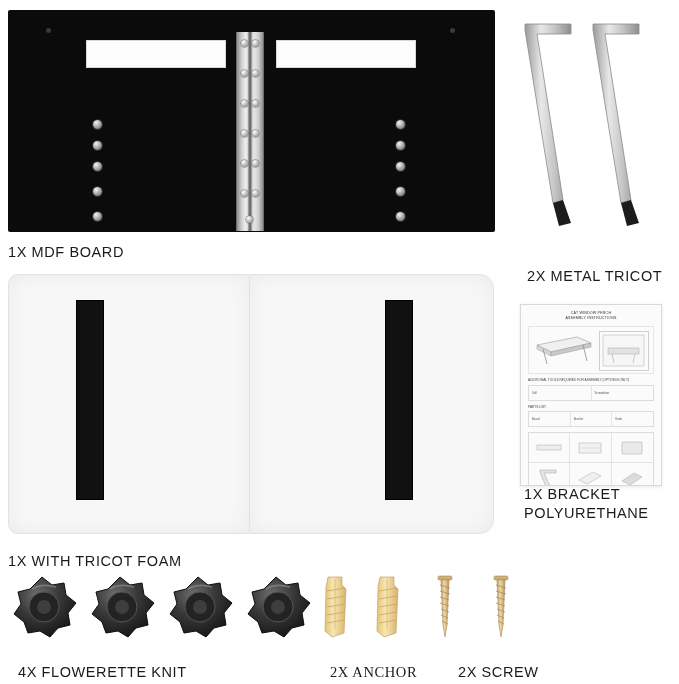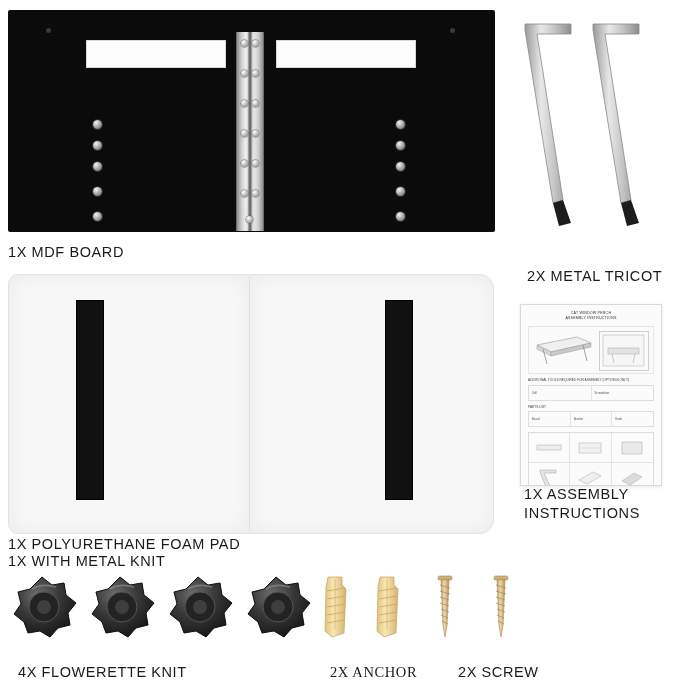--- a/index.html
+++ b/index.html
@@ -279,22 +279,21 @@
 
   <div class="lbl" style="left:527px; top:268px;">2X METAL TRICOT</div>
 
   <div id="foam-pad">
     <div class="foam-half" id="foam-left"></div>
     <div class="foam-half" id="foam-right"></div>
     <div class="velcro" id="velcro-left"></div>
     <div class="velcro" id="velcro-right"></div>
   </div>
 
-  <div class="lbl" style="left:8px; top:536px;">1X POLYURETHANE FOAM PAD</div>
-  <div class="lbl" style="left:8px; top:553px;">1X WITH METAL KNIT</div>
+  <div class="lbl" style="left:8px; top:553px;">1X WITH TRICOT FOAM</div>
 
   <div id="instructions-sheet">
     <div class="ins-title">CAT WINDOW PERCH</div>
     <div class="ins-title" style="margin-top:0;">ASSEMBLY INSTRUCTIONS</div>
 
     <div class="ins-hero">
       <div class="ins-hero-left">
         <svg width="62" height="34" viewBox="0 0 62 34">
           <path d="M4,12 L44,4 L58,10 L18,19 Z" fill="#f0f0f0" stroke="#9a9a9a" stroke-width="0.6"></path>
           <path d="M4,12 L4,16 L18,23 L18,19 Z" fill="#d8d8d8" stroke="#9a9a9a" stroke-width="0.5"></path>
@@ -353,22 +352,22 @@
           </svg>
       </div>
       <div>
         <svg class="ins-shape" width="30" height="20" viewBox="0 0 30 20">
             <path d="M5,13 L17,5 L25,9 L13,17 Z" fill="#dcdcdc" stroke="#a9a9a9" stroke-width="0.5"></path>
           </svg>
       </div>
     </div>
   </div>
 
-  <div class="lbl" style="left:524px; top:486px;">1X ASSEMBLY</div>
-  <div class="lbl" style="left:524px; top:505px;">INSTRUCTIONS</div>
+  <div class="lbl" style="left:524px; top:486px;">1X BRACKET</div>
+  <div class="lbl" style="left:524px; top:505px;">POLYURETHANE</div>
 
   <div id="hardware-row">
     <svg width="679" height="70" viewBox="0 0 679 70">
       <defs>
         <radialGradient id="knobg" cx="38%" cy="30%" r="75%">
           <stop offset="0%" stop-color="#6e6e6e"></stop>
           <stop offset="45%" stop-color="#3a3a3a"></stop>
           <stop offset="100%" stop-color="#141414"></stop>
         </radialGradient>
         <linearGradient id="anchorg" x1="0" y1="0" x2="1" y2="0">

